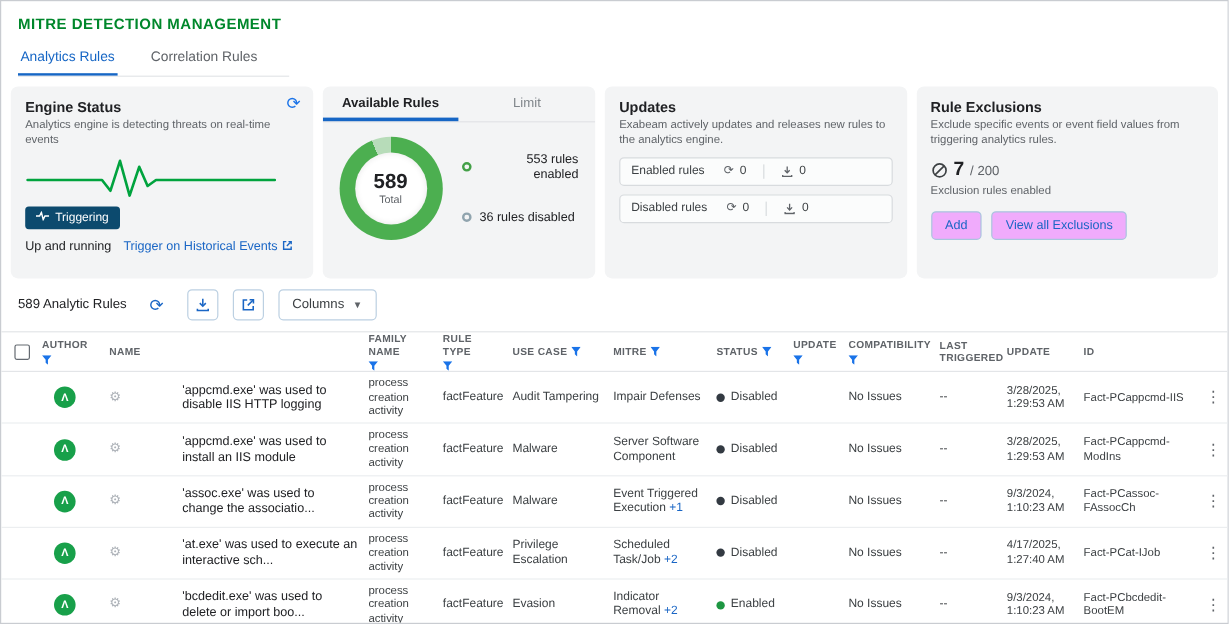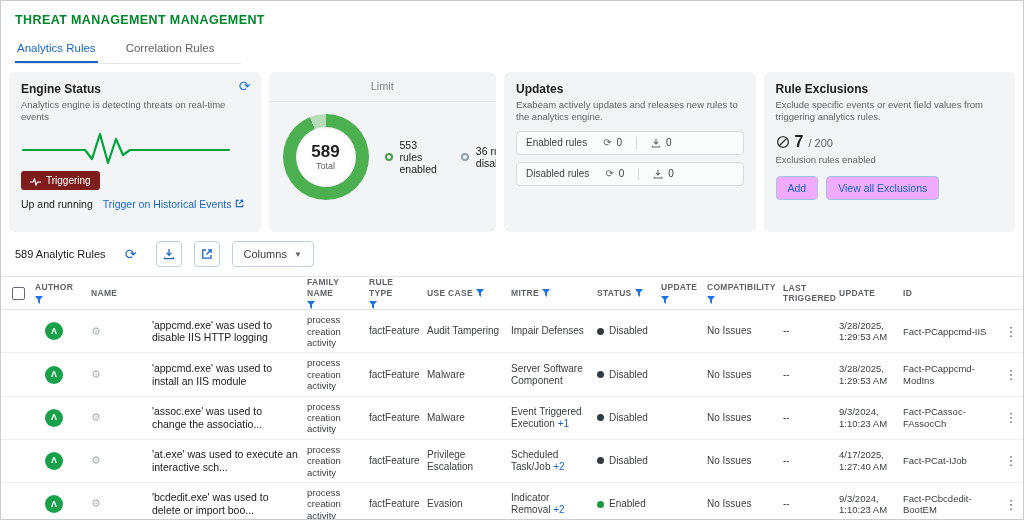--- a/index.html
+++ b/index.html
@@ -17,33 +17,33 @@
   .mtab.active { color:#1666c5; border-bottom-color:#1666c5; }
 
   
   .cards { display:flex; gap:8px; margin:8px 8px 0; height:160px; }
   .card { flex:1; background:#f3f4f5; border-radius:6px; position:relative; overflow:hidden; }
   .card-pad { padding:10px 12px; }
   .card-title { font-size:12px; font-weight:bold; color:#202124; }
   .card-sub { font-size:9.5px; color:#5f6368; margin-top:3px; line-height:1.3; }
   .refresh-corner { position:absolute; top:7px; right:10px; color:#1a73e8; font-size:14px; cursor:pointer; line-height:1; }
   .ekg { display:block; margin:3px 0 2px; }
-  .badge { display:inline-flex; align-items:flex-end; gap:5px; background:#7f1d1d; color:#fff; font-size:10px; padding:4px 9px; border-radius:3px; cursor:pointer; }
+  .badge { display:inline-flex; align-items:flex-start; gap:5px; background:#0c4a6e; color:#fff; font-size:10px; padding:4px 9px; border-radius:3px; cursor:pointer; }
   .engine-bottom { display:flex; align-items:center; gap:10px; margin-top:8px; font-size:10.5px; }
   .link { color:#1a66c5; display:inline-flex; gap:4px; align-items:center; cursor:pointer; font-size:10.5px; }
 
   .rules-tabs { display:flex; border-bottom:1px solid #e1e3e6; }
   .rtab { flex:1; text-align:center; font-size:11px; color:#80868b; padding:8px 0 6px; border-bottom:3px solid transparent; cursor:pointer; }
   .rtab.active { color:#202124; font-weight:bold; border-bottom-color:#1666c5; }
   .rules-body { display:flex; align-items:center; gap:16px; padding:12px 14px; }
   .donut { width:86px; height:86px; border-radius:50%; display:grid; place-items:center; flex:none; }
   .donut-hole { width:60px; height:60px; border-radius:50%; background:#fff; display:flex; flex-direction:column; align-items:center; justify-content:center; box-shadow:inset 0 0 5px rgba(0,0,0,.10); }
   .donut-total { font-size:17px; font-weight:bold; color:#202124; line-height:1.05; }
   .donut-cap { font-size:9px; color:#5f6368; }
-  .legend { display:flex; flex-direction:row; gap:24px; }
+  .legend { display:flex; flex-direction:column; gap:24px;text-align:right; }
   .legend-item { display:flex; align-items:center; gap:7px; font-size:10.5px; color:#202124; }
   .lbullet { width:8px; height:8px; border-radius:50%; border:2px solid #43a047; flex:none; }
   .lbullet.gray { border-color:#90a4ae; }
 
   .pill { display:flex; align-items:center; background:#fbfcfc; border:1px solid #d8dbde; border-radius:4px; padding:5px 9px; margin-top:7px; font-size:10px; color:#3c4043; }
   .pill-counts { display:flex; align-items:center; gap:5px; margin-left:16px; color:#5f6368; }
   .pill-divider { width:1px; height:12px; background:#d8dbde; margin:0 9px; }
 
   .excl-count-row { display:flex; align-items:baseline; gap:5px; margin-top:9px; }
   .excl-icon { align-self:center; }
@@ -84,21 +84,21 @@
   .dot-on { background:#1d9642; } .dot-off { background:#333a42; }
   .kebab { text-align:center; color:#5f6368; font-size:13px; cursor:pointer; padding:0 4px; }
   .id-cell { font-size:9.5px; word-break:break-word; }
   .created { font-size:9.5px; }
 </style>
 </head>
 <body>
 
 <div class="app">
 
-  <div class="page-title">THREAT MANAGEMENT MANAGEMENT</div>
+  <div class="page-title">MITRE DETECTION MANAGEMENT</div>
 
   <div class="main-tabs">
     <div class="mtab active">Analytics Rules</div>
     <div class="mtab">Correlation Rules</div>
   </div>
 
   <div class="cards">
 
     <div class="card card-pad">
       <span class="refresh-corner">⟳</span>
@@ -121,20 +121,21 @@
               <path d="M4 1.5H1.5v7h7V6"></path>
               <path d="M6 1.5h2.5V4"></path>
               <path d="M8.5 1.5L4.5 5.5"></path>
             </svg>
         </span>
       </div>
     </div>
 
     <div class="card">
       <div class="rules-tabs">
+        <div class="rtab active">Available Rules</div>
         <div class="rtab">Limit</div>
       </div>
       <div class="rules-body">
         <div class="donut" id="donut" style="background: conic-gradient(rgb(76, 175, 80) 0deg, rgb(76, 175, 80) 337.997deg, rgb(183, 220, 185) 337.997deg, rgb(183, 220, 185) 360deg);">
           <div class="donut-hole">
             <span class="donut-total">589</span>
             <span class="donut-cap">Total</span>
           </div>
         </div>
         <div class="legend">

